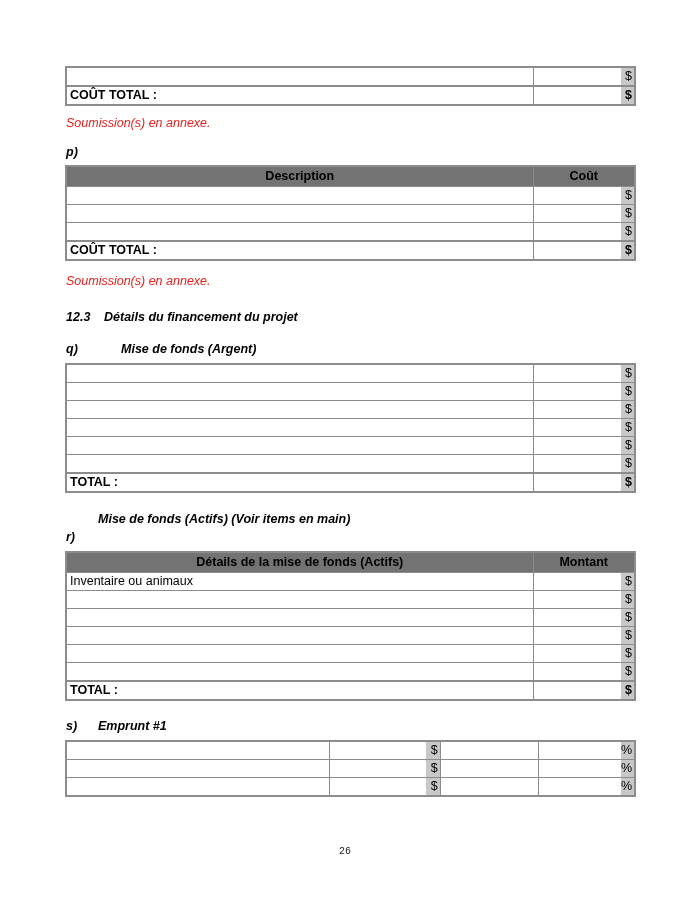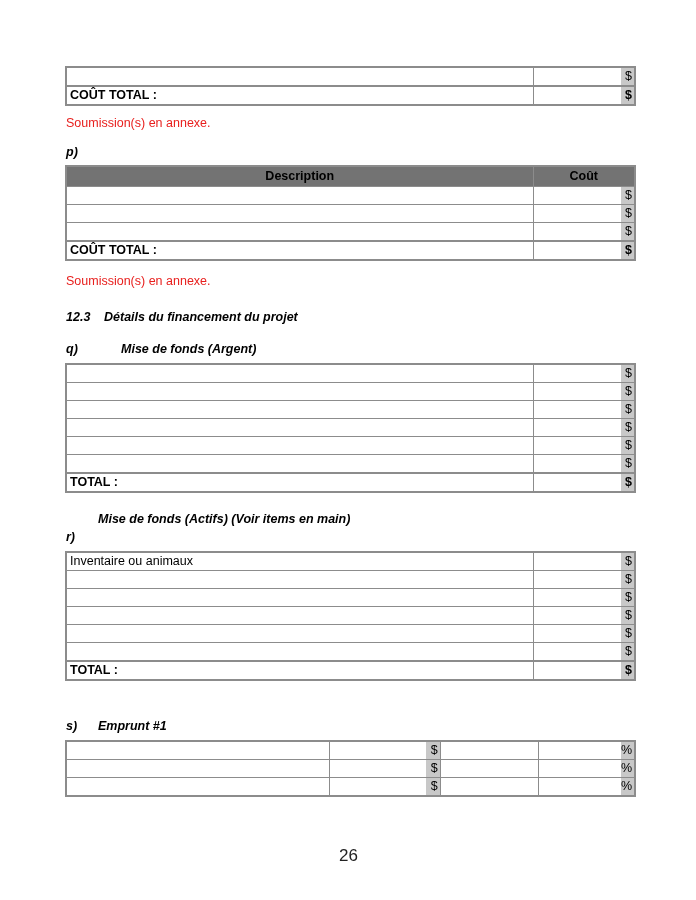--- a/index.html
+++ b/index.html
@@ -8,23 +8,23 @@
   .abs { position: absolute; }
   table.form { position: absolute; left: 65px; width: 571px; border-collapse: collapse;
                border: 2px solid #8c8c8c; table-layout: fixed; }
   table.form td, table.form th { border: 1px solid #8c8c8c; padding: 0 3px; height: 17px;
                font-size: 12.5px; line-height: 17px; overflow: hidden; white-space: nowrap; }
   table.form th { background: #737373; font-weight: bold; text-align: center; height: 19px; }
   table.form td.unit { background: #c8c8c8; text-align: right; width: 12px; padding: 0 2px 0 0;
                border-left: none; font-size: 12.5px; }
   table.form td.amt { border-right: none; }
   table.form tr.total td { font-weight: bold; border-top: 2px solid #8c8c8c; }
-  .note { font-size: 12.5px; color: #e8201e; }
+  .note { font-size: 12.5px; font-style: italic; color: #e8201e; }
   .heading { font-size: 12.5px; font-style: italic; font-weight: bold; }
-  .pagenum { font-family: Liberation Sans, sans-serif; font-size: 17px; color: #222; }
+  .pagenum { font-family: Liberation Mono, monospace; font-size: 10px; color: #222; }
 </style>
 </head>
 <body>
 
 <table class="form" style="top:66px;">
   <colgroup>
       <col style="width:467px">
       <col>
       <col style="width:14px">
     </colgroup>
@@ -131,20 +131,24 @@
 
 <div class="abs heading" style="left:66px; top:530px;">r)</div>
 <div class="abs heading" style="left:98px; top:512px;">Mise de fonds (Actifs) (Voir items en main)</div>
 <table class="form" style="top:551px;">
   <colgroup>
       <col style="width:467px">
       <col>
       <col style="width:14px">
     </colgroup>
   <tbody>
+      <tr>
+    <th>Détails de la mise de fonds (Actifs)</th>
+    <th colspan="2">Montant</th>
+  </tr>
   <tr>
         <td>Inventaire ou animaux</td>
         <td class="amt"></td>
         <td class="unit">$</td>
       </tr>
   <tr>
         <td></td>
         <td class="amt"></td>
         <td class="unit">$</td>
       </tr>

